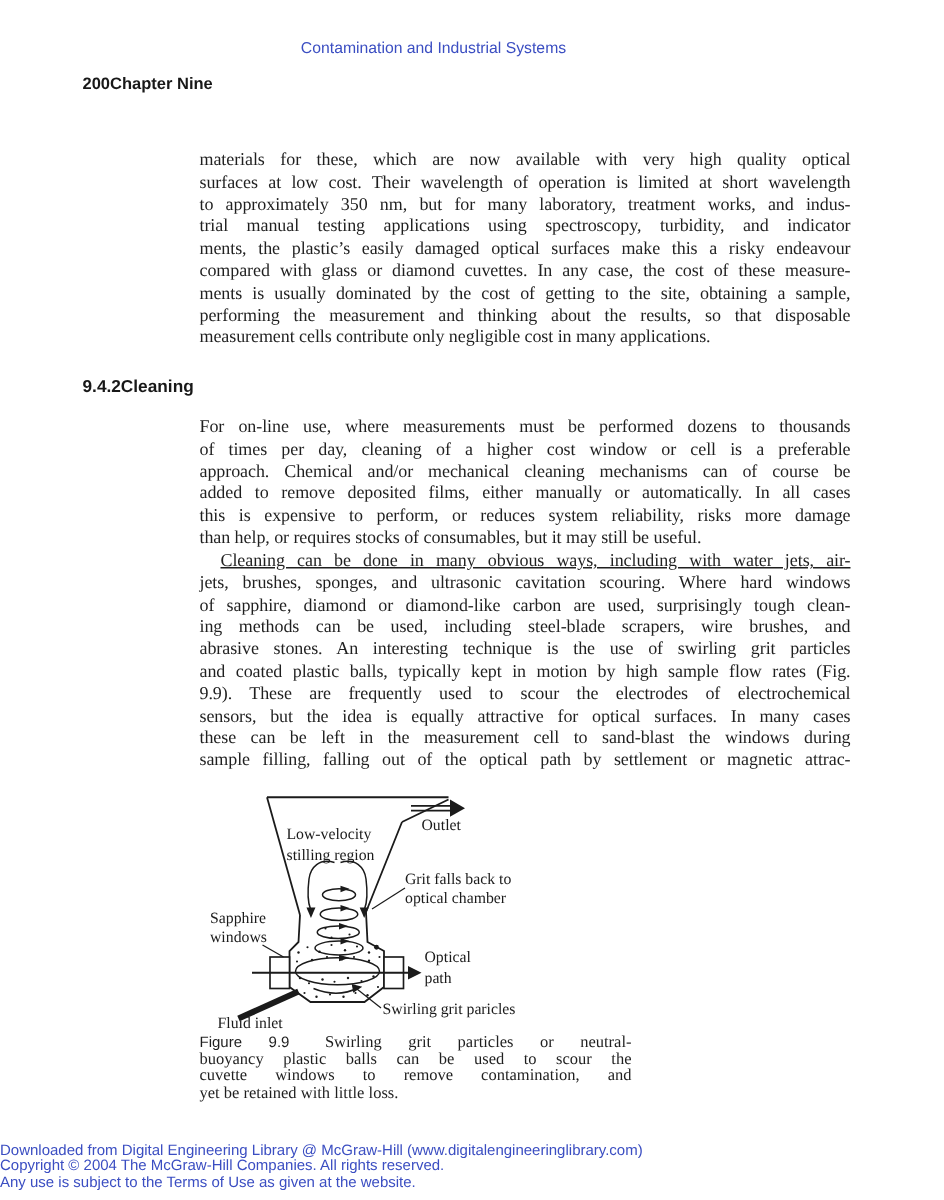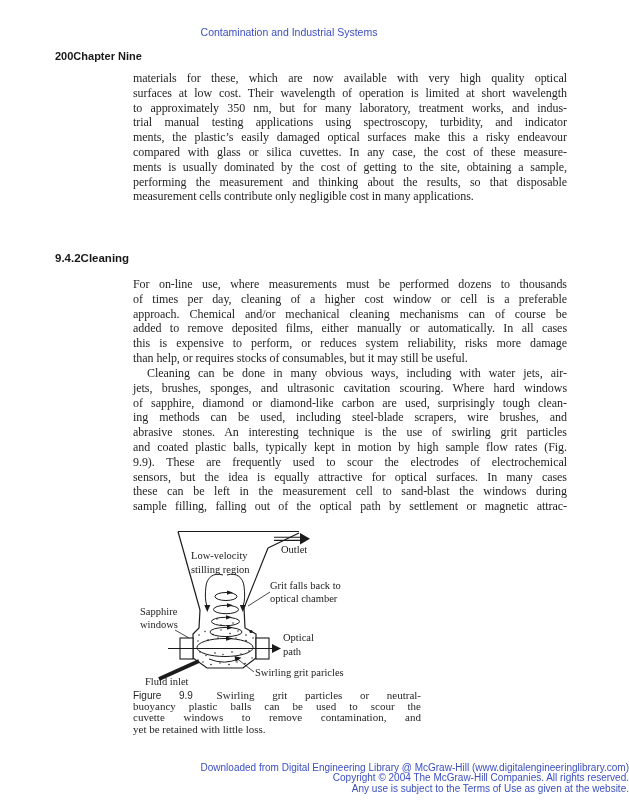--- a/index.html
+++ b/index.html
@@ -20,22 +20,22 @@
     position:absolute;top:50px;left:55px;
     font-family:"Liberation Sans",sans-serif;font-size:11px;font-weight:bold;color:#181818;
   }
   .folio-row .chapter{}
   .para{position:absolute;left:133px;width:434px;font-size:12px;letter-spacing:-0.05px;color:var(--ink);}
   .para .ln{
     height:14.8px;line-height:14.8px;white-space:nowrap;
     text-align:justify;text-align-last:justify;-moz-text-align-last:justify;
   }
   .para .ln.last{text-align-last:auto;-moz-text-align-last:auto;}
-  .para .ln.indent{text-indent:14px;}
-  .p1{top:71px;}
+  .para .ln.indent{text-indent:14px;text-decoration:underline;}
+  .p1{top:99px;}
   .p2{top:277px;}
   .p3{top:366px;}
   .section-heading{
     position:absolute;top:252px;left:55px;
     font-family:"Liberation Sans",sans-serif;font-size:11.5px;font-weight:bold;color:#181818;
   }
   .section-heading .sec-title{}
   .figure-svg{position:absolute;top:528px;left:133px;width:300px;height:164px;}
   .figure-svg text{
     font-family:"Liberation Serif",serif;font-size:10.5px;fill:#1b1b1b;
@@ -46,42 +46,42 @@
   }
   .caption .cap-ln{
     height:11.2px;line-height:11.2px;white-space:nowrap;
     text-align:justify;text-align-last:justify;-moz-text-align-last:justify;
   }
   .caption .cap-ln.last{text-align-last:auto;-moz-text-align-last:auto;}
   .cap-label{
     font-family:"Liberation Sans",sans-serif;font-weight:normal;font-size:10px;margin-right:6px;
   }
   .footer{
-    position:absolute;top:763px;left:0;width:629px;text-align:right;
+    position:absolute;top:763px;left:0;width:629px;text-align:left;
     font-family:"Liberation Sans",sans-serif;font-size:10px;line-height:10.4px;color:var(--blue);
   }
 </style>
 </head>
 <body>
 
 <div class="page">
 
   <div class="running-head">Contamination and Industrial Systems</div>
 
   <div class="folio-row">
     <span>200</span><span class="chapter">Chapter Nine</span>
   </div>
 
   <div class="para p1">
     <div class="ln">materials for these, which are now available with very high quality optical</div>
     <div class="ln">surfaces at low cost. Their wavelength of operation is limited at short wavelength</div>
     <div class="ln">to approximately 350 nm, but for many laboratory, treatment works, and indus-</div>
     <div class="ln">trial manual testing applications using spectroscopy, turbidity, and indicator</div>
     <div class="ln">ments, the plastic’s easily damaged optical surfaces make this a risky endeavour</div>
-    <div class="ln">compared with glass or silica cuvettes. In any case, the cost of these measure-</div>
+    <div class="ln">compared with glass or diamond cuvettes. In any case, the cost of these measure-</div>
     <div class="ln">ments is usually dominated by the cost of getting to the site, obtaining a sample,</div>
     <div class="ln">performing the measurement and thinking about the results, so that disposable</div>
     <div class="ln last">measurement cells contribute only negligible cost in many applications.</div>
   </div>
 
   <div class="section-heading">
     <span>9.4.2</span><span class="sec-title">Cleaning</span>
   </div>
 
   <div class="para p2">

